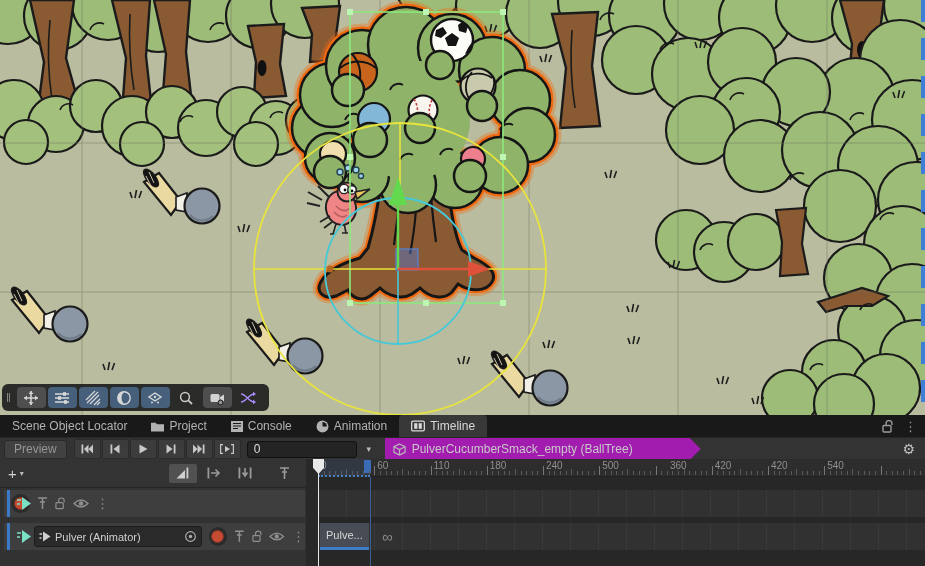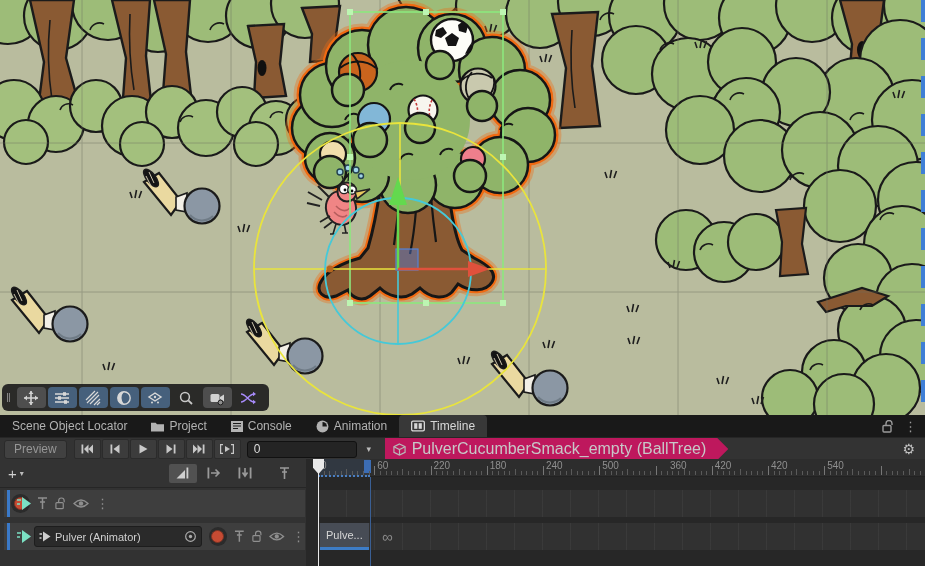--- a/index.html
+++ b/index.html
@@ -19,21 +19,21 @@
   .tab{height:22px;display:flex;align-items:center;gap:5px;padding:0 12px;font-size:12px;color:#b2b2b2;white-space:nowrap;}
   .tab.active{background:#383838;color:#d8d8d8;border-radius:4px 4px 0 0;}
   #tabbar-right{margin-left:auto;display:flex;align-items:center;gap:10px;padding-right:8px;height:22px;}
   
   #tl-toolbar{left:0;top:437px;width:925px;height:22px;background:#333;border-top:1px solid #262626;display:flex;align-items:center;}
   #preview-btn{margin-left:4px;background:#414141;border:1px solid #2a2a2a;border-radius:3px;color:#969696;font-size:12px;padding:1px 9px 2px;}
   .pbtn{width:25px;height:18px;background:#3c3c3c;border:1px solid #2b2b2b;display:flex;align-items:center;justify-content:center;margin-left:1px;border-radius:2px;}
   #frame-field{width:96px;height:15px;margin-left:6px;background:#242424;border:1px solid #111;border-radius:3px;color:#dcdcdc;font-size:12px;padding:0 6px;font-family:"Liberation Sans",sans-serif;}
   #frame-caret{width:16px;color:#bbb;font-size:9px;text-align:center;margin-left:4px;}
   #breadcrumb-bar{flex:1;height:22px;margin-left:8px;background:#333;position:relative;display:flex;align-items:center;}
-  #breadcrumb{height:22px;min-width:286px;background:#be185d;color:#c8c8c8;font-size:16px;display:flex;align-items:center;gap:6px;padding:0 22px 0 8px;
+  #breadcrumb{height:22px;min-width:286px;background:#a21caf;color:#c8c8c8;font-size:12px;display:flex;align-items:center;gap:6px;padding:0 22px 0 8px;
      clip-path:polygon(0 0,calc(100% - 11px) 0,100% 50%,calc(100% - 11px) 100%,0 100%);}
   #gear{margin-left:auto;color:#c0c0c0;font-size:14px;padding:0 10px;}
   
   #tl-body{left:0;top:459px;width:925px;height:107px;background:#282828;}
   #tl-left{left:0;top:0;width:306px;height:107px;background:#323232;}
   #left-toolbar{left:0;top:0;width:306px;height:28px;background:#333;border-bottom:1px solid #262626;display:flex;align-items:center;}
   #add-btn{margin-left:8px;color:#cfcfcf;font-size:15px;display:flex;align-items:center;gap:3px;}
   #add-btn .caret{font-size:8px;color:#bbb;}
   .mode-btn{width:28px;height:19px;display:flex;align-items:center;justify-content:center;border-radius:2px;margin-left:3px;}
   .mode-btn.sel{background:#515151;}
@@ -633,21 +633,21 @@
           <div class="tick" style="left: 556.875px;"></div>
           <div class="tick t60" style="left: 562.5px;"></div>
           <div class="tick" style="left: 568.125px;"></div>
           <div class="tick" style="left: 573.75px;"></div>
           <div class="tick" style="left: 579.375px;"></div>
           <div class="tick" style="left: 585px;"></div>
           <div class="tick t30" style="left: 590.625px;"></div>
           <div class="tick" style="left: 596.25px;"></div>
           <div class="tick" style="left: 601.875px;"></div>
           <span class="rlabel" style="left: 59.25px;">60</span>
-          <span class="rlabel" style="left: 115.5px;">220</span>
+          <span class="rlabel" style="left: 115.5px;">110</span>
           <span class="rlabel" style="left: 171.75px;">180</span>
           <span class="rlabel" style="left: 228px;">240</span>
           <span class="rlabel" style="left: 284.25px;">500</span>
           <span class="rlabel" style="left: 352px;">360</span>
           <span class="rlabel" style="left: 396.75px;">420</span>
           <span class="rlabel" style="left: 453px;">420</span>
           <span class="rlabel" style="left: 509.25px;">540</span>
         </div>
       <div id="clip" class="abs">
           <span>Pulve...</span>

